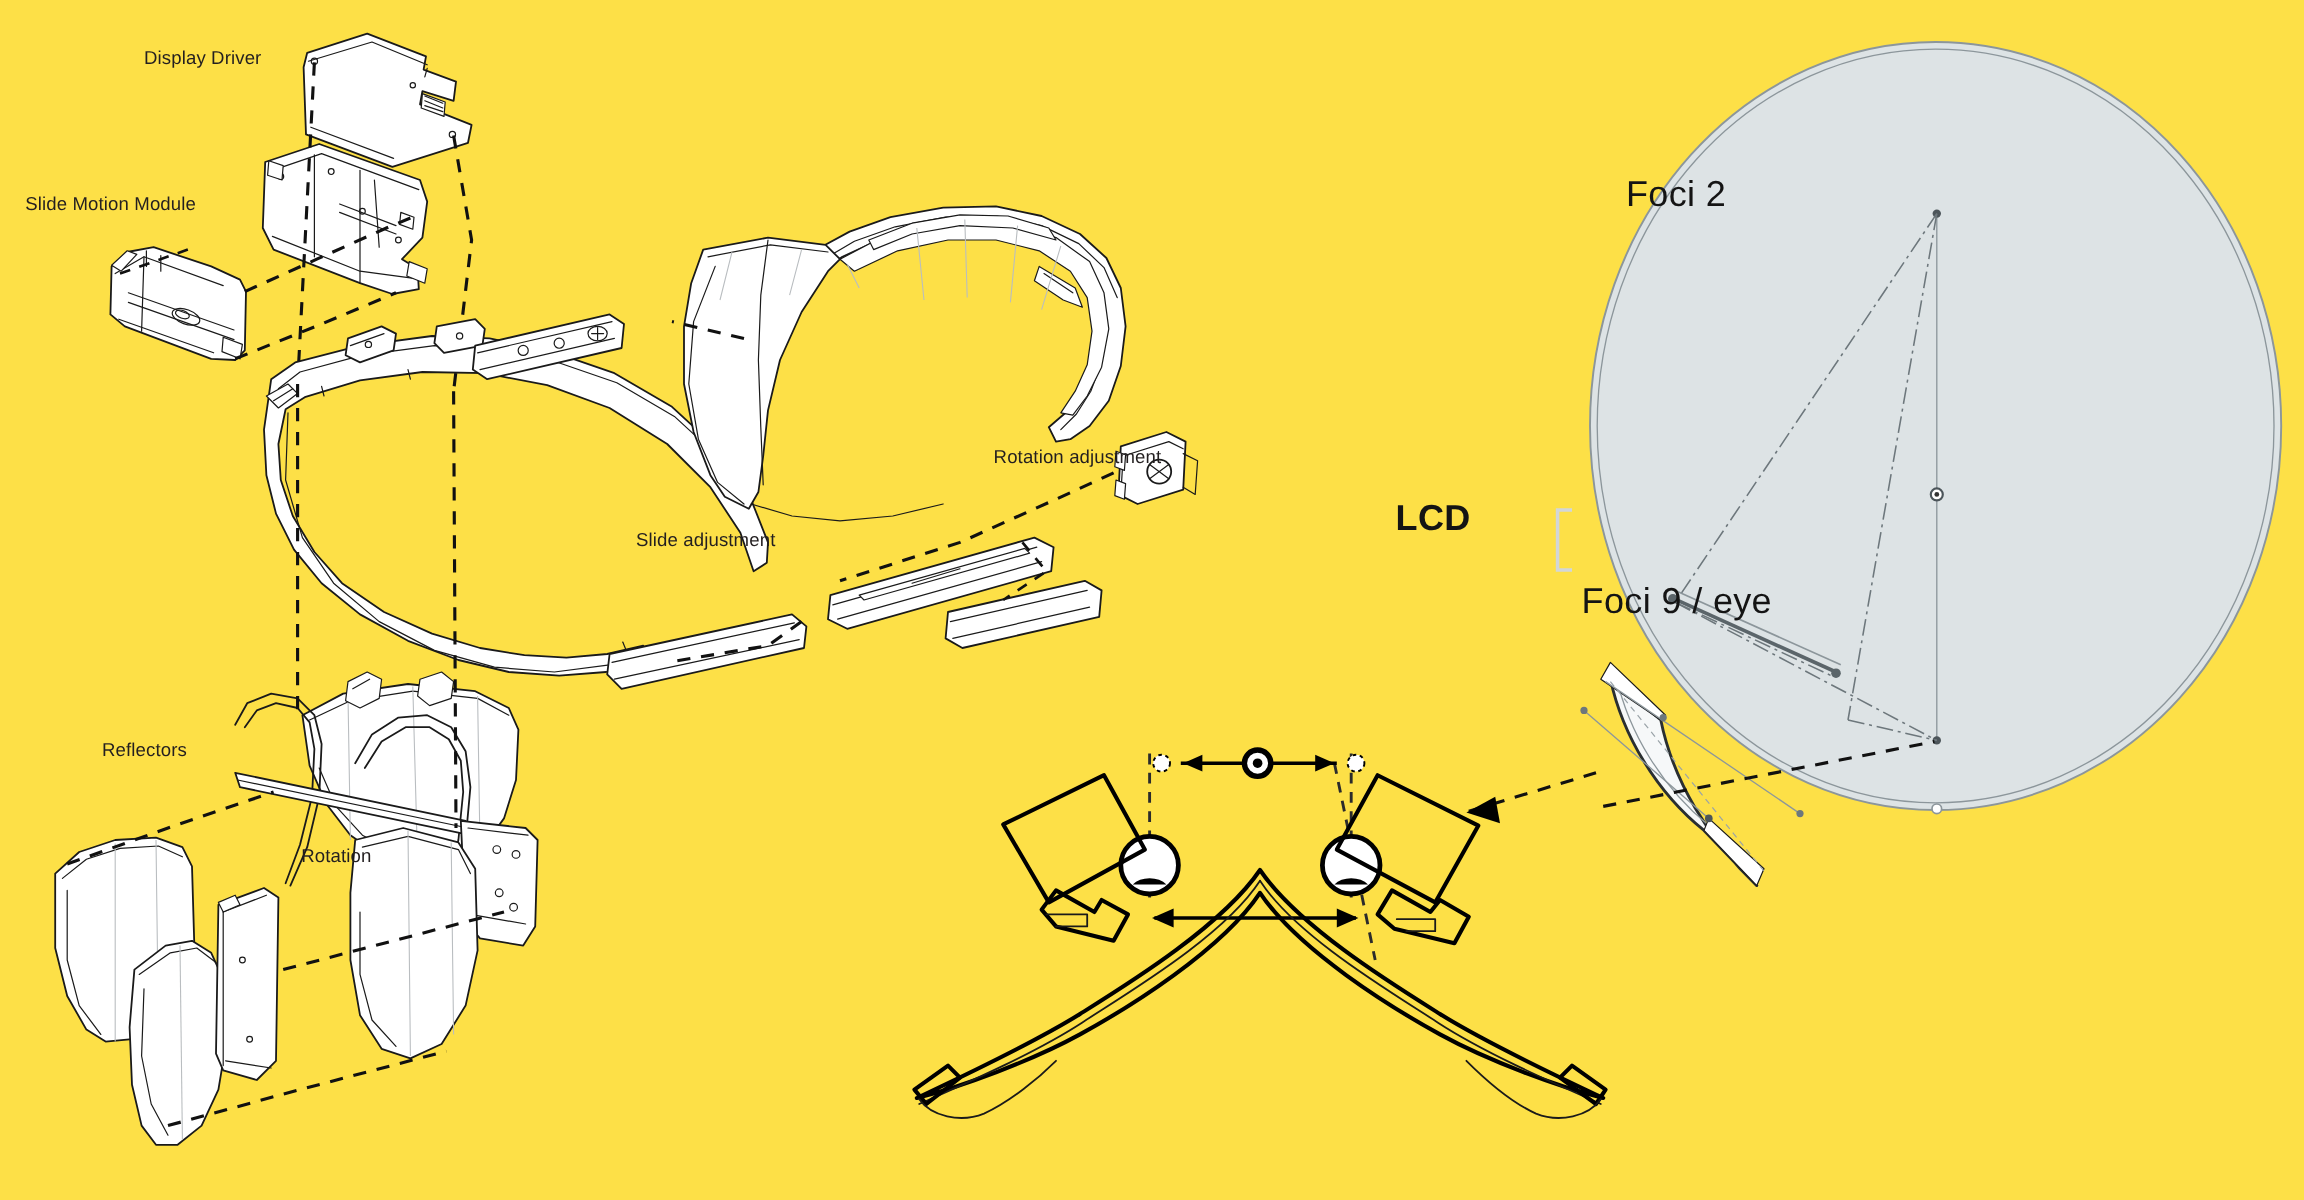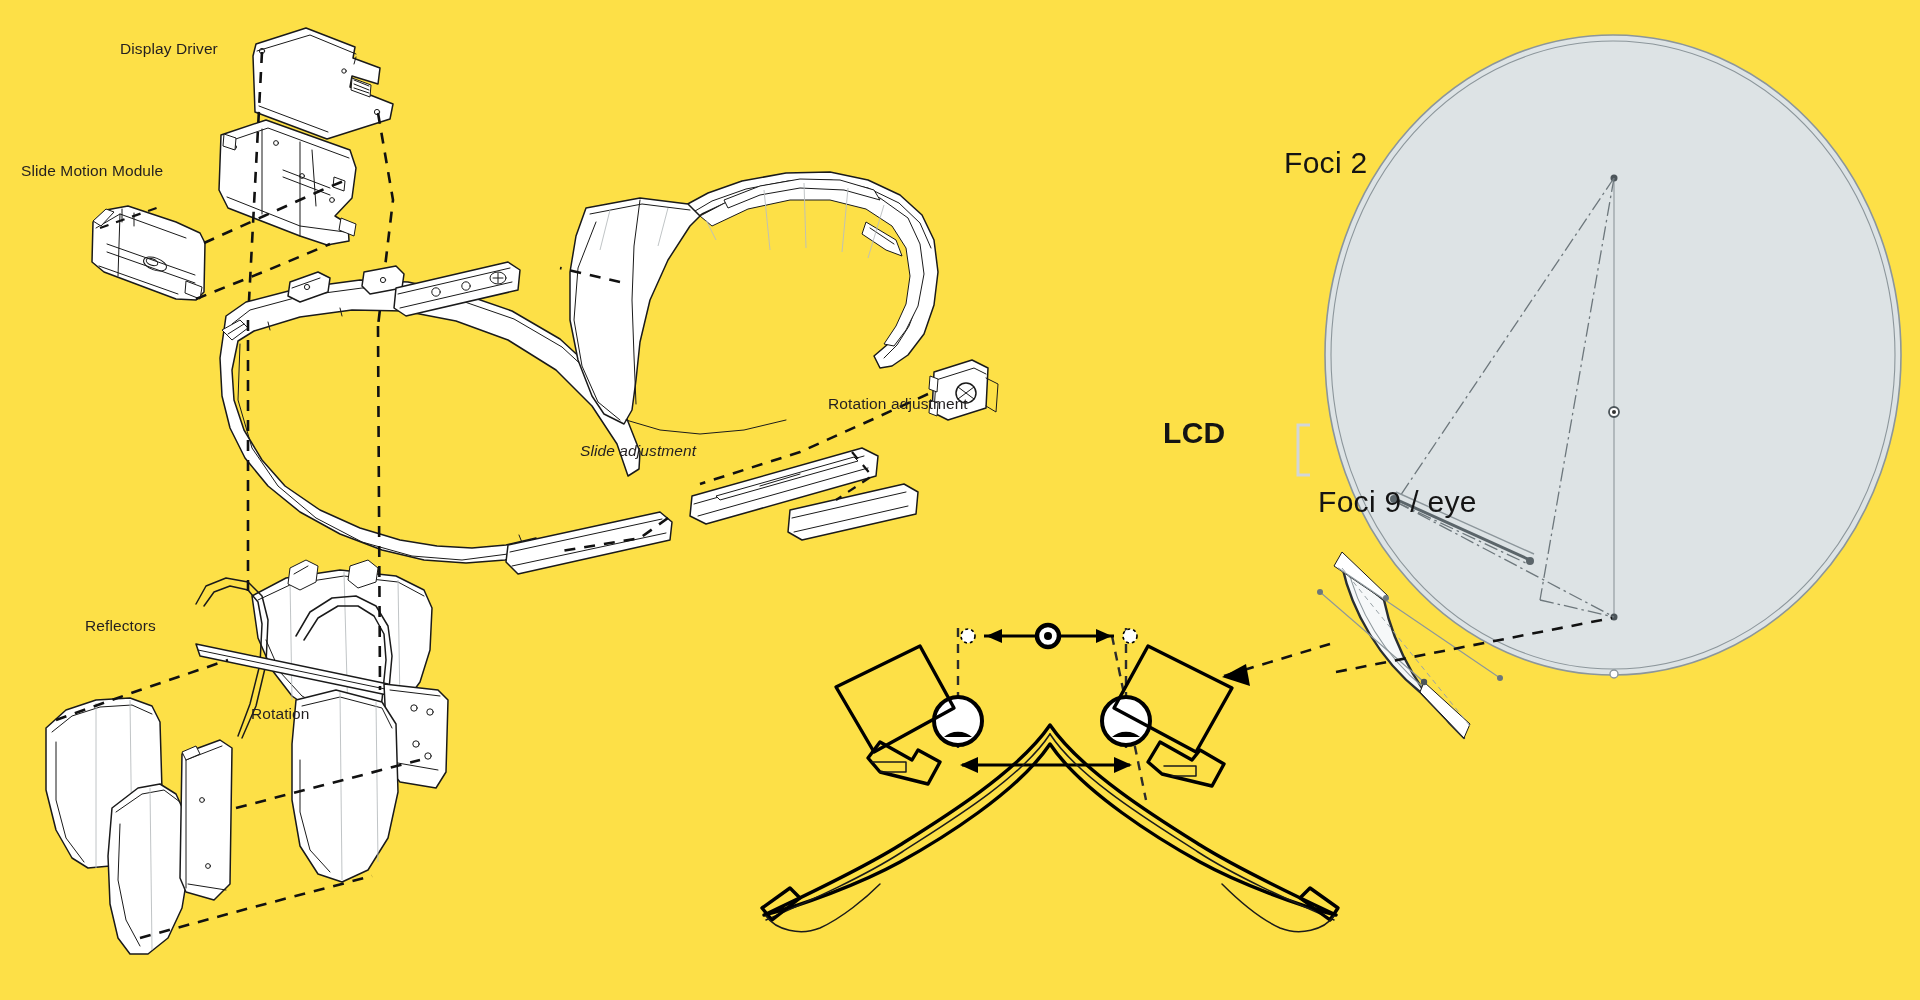--- a/index.html
+++ b/index.html
@@ -381,29 +381,29 @@
       <path class="dash" d="M1336,672 L1612,618"></path>
     </g>
   </svg>
 
   <div class="layer">
 
     <div class="label label-sm" style="left:120px; top:41px;">Display Driver</div>
 
     <div class="label label-sm" style="left:21px; top:163px;">Slide Motion Module</div>
 
-    <div class="label label-sm" style="left:828px; top:396px;">Rotation adjustment</div>
-
-    <div class="label label-sm" style="left:580px; top:443px;font-style:italic;">Slide adjustment</div>
+    <div class="label label-sm" style="left:828px; top:374px;">Rotation adjustment</div>
+
+    <div class="label label-sm" style="left:530px; top:443px;">Slide adjustment</div>
 
     <div class="label label-sm" style="left:85px; top:618px;">Reflectors</div>
 
     <div class="label label-sm" style="left:251px; top:706px;">Rotation</div>
 
-    <div class="label label-lg" style="left:1284px; top:148px;">Foci 2</div>
+    <div class="label label-lg" style="left:1355px; top:148px;">Foci 2</div>
 
     <div class="label label-lg" style="left:1163px; top:418px;font-weight:bold;">LCD</div>
 
     <div class="label label-lg" style="left:1318px; top:487px;">Foci 9 / eye</div>
 
   </div>
 
 </div>
 
 </body></html>

